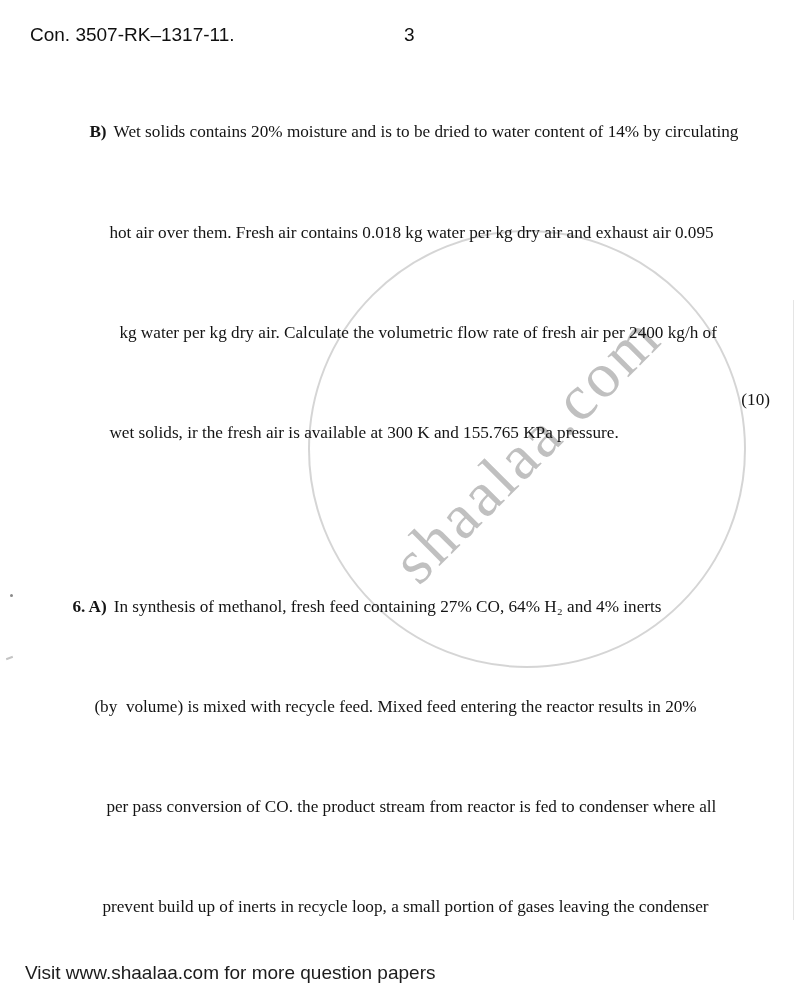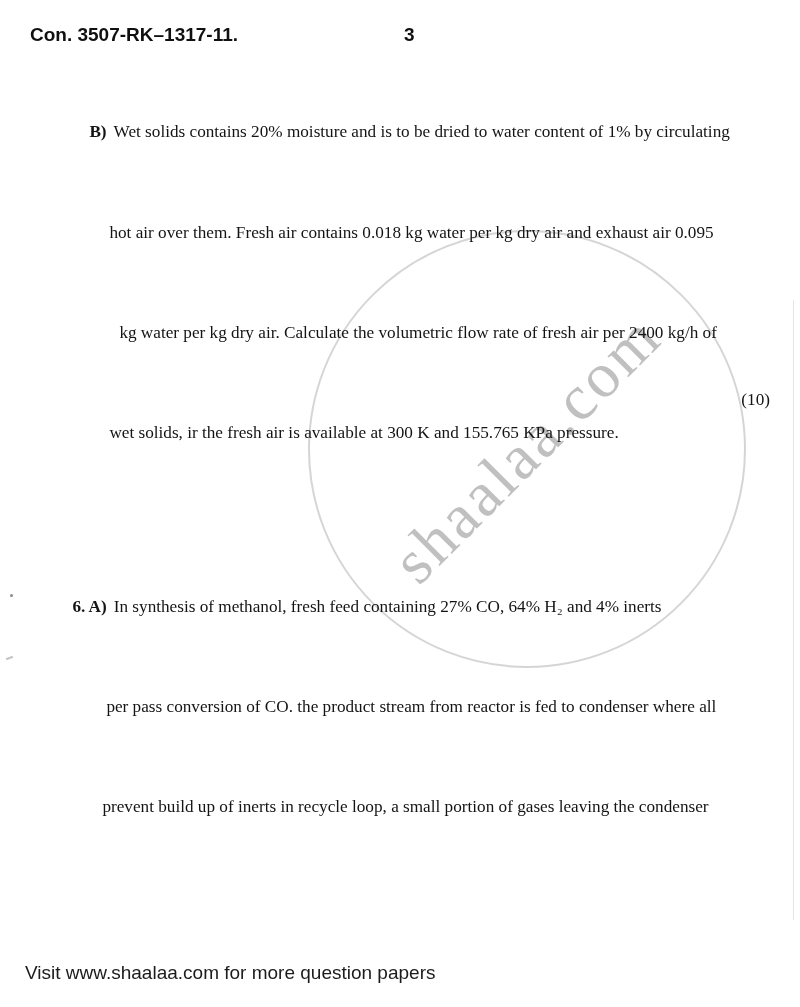--- a/index.html
+++ b/index.html
@@ -8,21 +8,21 @@
     width:800px; height:1007px;
     background:#ffffff;
     overflow:hidden;
     font-family:"Liberation Serif", serif;
     color:#141414;
   }
   
   .header {
     position:absolute; top:24px; left:30px; right:30px; height:26px;
     font-family:"Liberation Sans", sans-serif;
-    font-weight:bold; font-size:19px; color:#101010;
+    font-weight:normal; font-size:19px; color:#101010;
     z-index:3;
   }
   .pagenum { position:absolute; left:374px; top:0; }
 
   
   .watermark {
     position:absolute; left:308px; top:230px;
     width:434px; height:434px;
     border:2px solid rgba(150,150,150,0.40);
     border-radius:50%;
@@ -78,37 +78,40 @@
   </div>
 
   <div class="watermark">
     <span class="wm-text">shaalaa.com</span>
   </div>
 
   <div class="content">
 
     <div class="block">
       <div class="line" style="padding-left:19px">
-        <span class="pre">B)</span><span class="txt">Wet solids contains 20% moisture and is to be dried to water content of 1% by circulating</span>
+        <span class="pre">B)</span><span class="txt">Wet solids contains 20% moisture and is to be dried to water content of 14% by circulating</span>
       </div>
       <div class="line" style="padding-left:39px">
         <span class="txt">hot air over them. Fresh air contains 0.018 kg water per kg dry air and exhaust air 0.095</span>
       </div>
       <div class="line" style="padding-left:49px">
         <span class="txt">kg water per kg dry air. Calculate the volumetric flow rate of fresh air per 2400 kg/h of</span>
       </div>
       <div class="line" style="padding-left:39px">
         <span class="txt">wet solids, ir the fresh air is available at 300 K and 155.765 KPa pressure.</span>
         <span class="marks">(10)</span>
       </div>
     </div>
 
     <div class="block gap-b2">
       <div class="line" style="padding-left:2px">
         <span class="pre">6. A)</span><span class="txt">In synthesis of methanol, fresh feed containing 27% CO, 64% H₂ and 4% inerts</span>
+      </div>
+      <div class="line" style="padding-left:24px">
+        <span class="txt">(by  volume) is mixed with recycle feed. Mixed feed entering the reactor results in 20%</span>
       </div>
       <div class="line" style="padding-left:36px">
         <span class="txt">per pass conversion of CO. the product stream from reactor is fed to condenser where all</span>
       </div>
       <div class="line" style="padding-left:32px">
         <span class="txt">prevent build up of inerts in recycle loop, a small portion of gases leaving the condenser</span>
       </div>
 
     </div>
 

